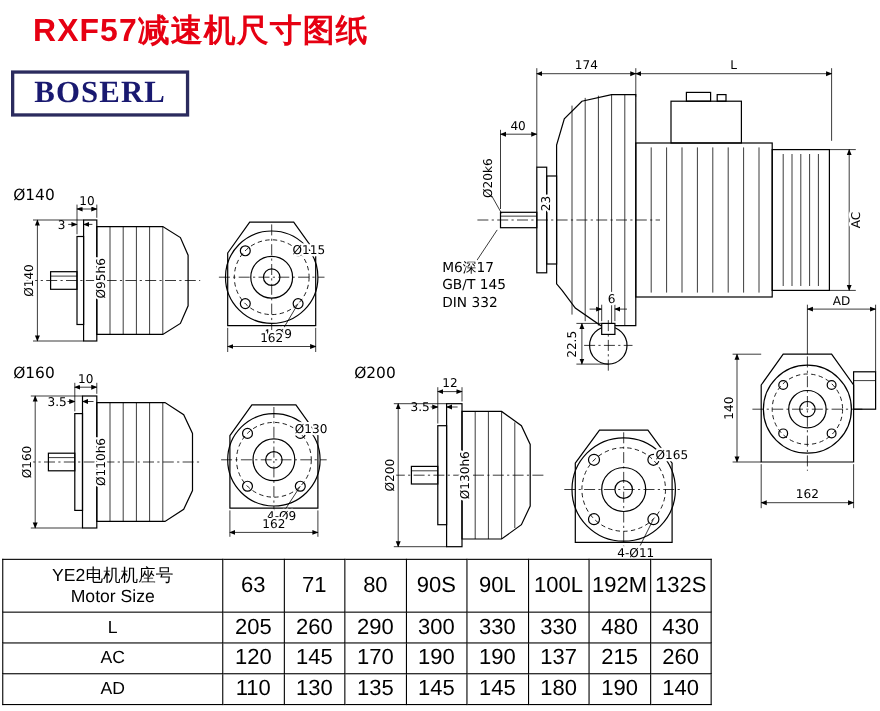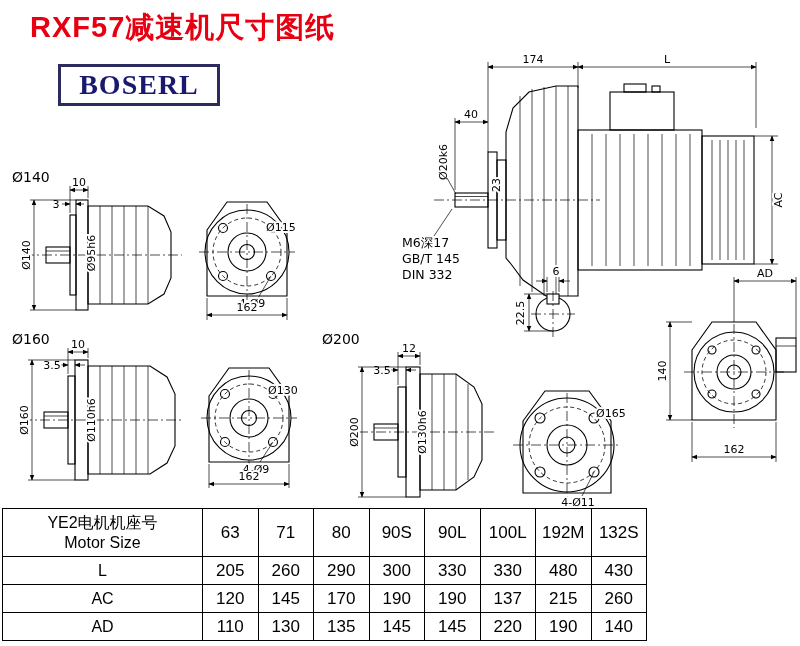--- a/index.html
+++ b/index.html
@@ -1,30 +1,30 @@
 <!DOCTYPE html>
 <html><head>
 <meta charset="utf-8">
 <style>
   * { margin:0; padding:0; box-sizing:border-box; }
   html,body { width:800px; height:646px; background:#ffffff; font-family:"Liberation Sans",sans-serif; position:relative; overflow:hidden; }
   .title { position:absolute; left:30px; top:8px; font-size:29px; font-weight:bold; color:#e60012; letter-spacing:1px; white-space:nowrap;text-align:right; }
-  .logo-box { position:absolute; left:10px; top:64px; width:162px; height:42px; border:3px solid #2b2b5e; display:flex; align-items:center; justify-content:center; background:#fff;margin-left:48px; }
+  .logo-box { position:absolute; left:10px; top:64px; width:162px; height:42px; border:3px solid #2b2b5e; display:flex; align-items:center; justify-content:center; background:#fff; }
   .logo-box span { font-family:"Liberation Serif",serif; font-weight:bold; font-size:28px; color:#191970; letter-spacing:1px; }
   svg.drawing { position:absolute; left:0; top:0; }
   svg .ln   { stroke:#000; fill:none; stroke-width:1.1; }
   svg .thin { stroke:#000; fill:none; stroke-width:0.7; }
   svg .cl   { stroke:#000; fill:none; stroke-width:0.7; stroke-dasharray:10 3 2 3; }
   svg .bc   { stroke:#000; fill:none; stroke-width:0.8; stroke-dasharray:4 3; }
   svg text  { font-family:"DejaVu Sans",sans-serif; font-size:11px; fill:#000; }
   svg .sec  { font-size:14px; }
   svg .note { font-size:12.5px; }
   svg .halo { paint-order:stroke; stroke:#ffffff; stroke-width:4px; stroke-linejoin:round; }
   table.dim-table { position:absolute; left:2px; top:508px; width:645px; border-collapse:collapse; table-layout:fixed; background:#fff; }
-  .dim-table td { border:1px solid #000; text-align:center; vertical-align:middle; font-size:17px; color:#000; padding:1px 0; }
+  .dim-table td { border:1px solid #000; text-align:center; vertical-align:middle; font-size:20px; color:#000; padding:1px 0; }
   .dim-table td.c0 { width:200px; font-size:16px; }
   .dim-table tr.hdr td { height:48px; }
   .dim-table tr.r td { height:28px; }
 </style>
 </head>
 <body>
 
 <div class="title">RXF57减速机尺寸图纸</div>
 <div class="logo-box">
   <span>BOSERL</span>
@@ -315,18 +315,18 @@
     <td>215</td>
     <td>260</td>
   </tr>
   <tr class="r">
     <td class="c0">AD</td>
     <td>110</td>
     <td>130</td>
     <td>135</td>
     <td>145</td>
     <td>145</td>
-    <td>220</td>
+    <td>180</td>
     <td>190</td>
     <td>140</td>
   </tr>
 </tbody>
   </table>
 
 </body></html>

